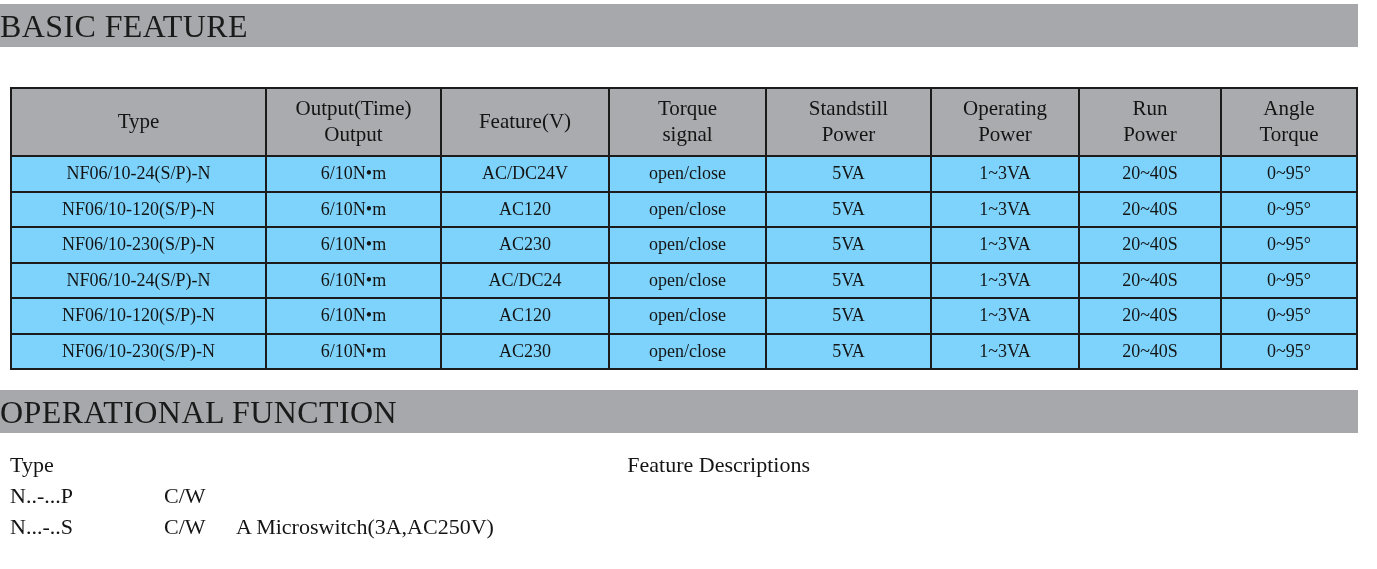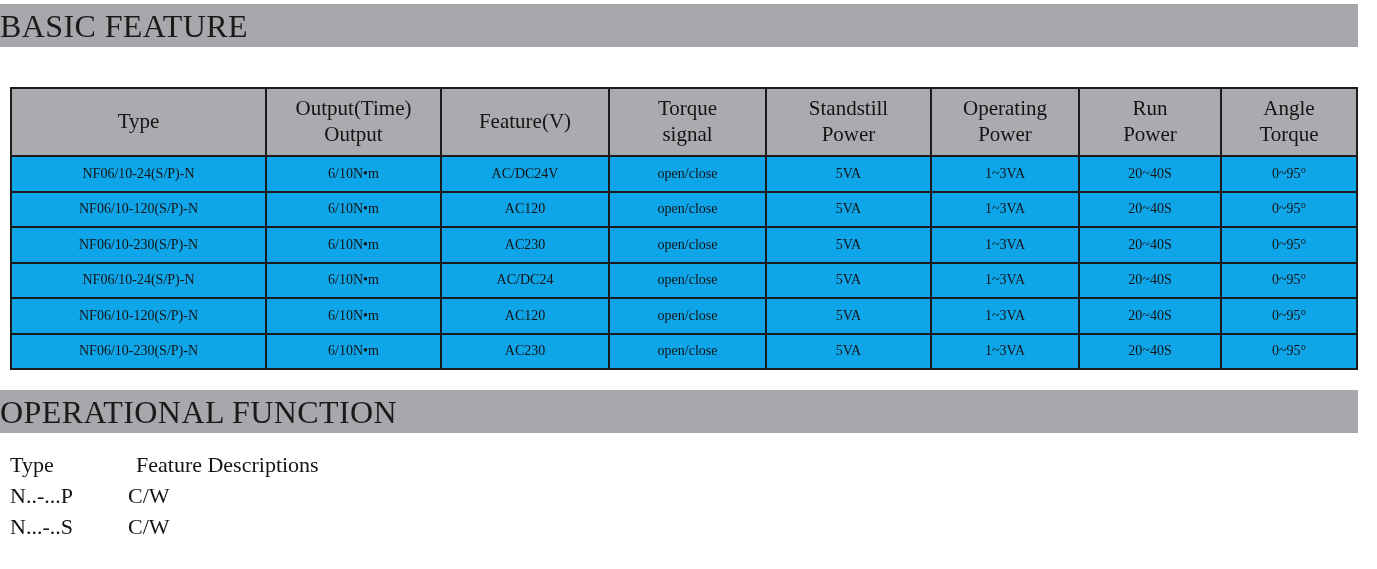--- a/index.html
+++ b/index.html
@@ -76,23 +76,23 @@
   table.spec-table thead th {
     background: #a9abae;
     height: 66px;
     line-height: 1.22;
     font-size: 21px;
   }
   table.spec-table thead th .hdr-line {
     display: block;
   }
   table.spec-table tbody td {
-    background: #0ea5e9;
+    background: #7dd3fc;
     height: 33.5px;
-    font-size: 14px;
+    font-size: 18px;
   }
 
   
   col.c-type      { width: 255px; }
   col.c-torque    { width: 175px; }
   col.c-voltage   { width: 168px; }
   col.c-control   { width: 157px; }
   col.c-oppower   { width: 165px; }
   col.c-stpower   { width: 148px; }
   col.c-runtime   { width: 142px; }
@@ -113,26 +113,28 @@
     color: #141414;
     white-space: nowrap;
   }
   .func-row .col-type {
     width: 118px;
     flex: 0 0 118px;
   }
   .func-row .col-cw {
     width: 72px;
     flex: 0 0 72px;
+    margin-left: 36px;
   }
   .func-row .col-desc {
     flex: 1 1 auto;
   }
   .func-row.header-row .col-desc {
-    margin-left: 8px;
+    margin-left: 16px;
+    text-align: right;
   }
 </style>
 </head>
 <body>
 
 <div class="page">
 
   <div class="section-band band-basic">
     <span class="band-title">BASIC FEATURE</span>
   </div>
@@ -257,16 +259,17 @@
       <span class="col-type">Type</span>
       <span class="col-desc">Feature Descriptions</span>
     </div>
     <div class="func-row">
       <span class="col-type">N..-...P</span>
       <span class="col-cw">C/W</span>
     </div>
     <div class="func-row">
       <span class="col-type">N...-..S</span>
       <span class="col-cw">C/W</span>
+      <span class="col-desc">A Microswitch(3A,AC250V)</span>
     </div>
   </div>
 
 </div>
 
 </body></html>

